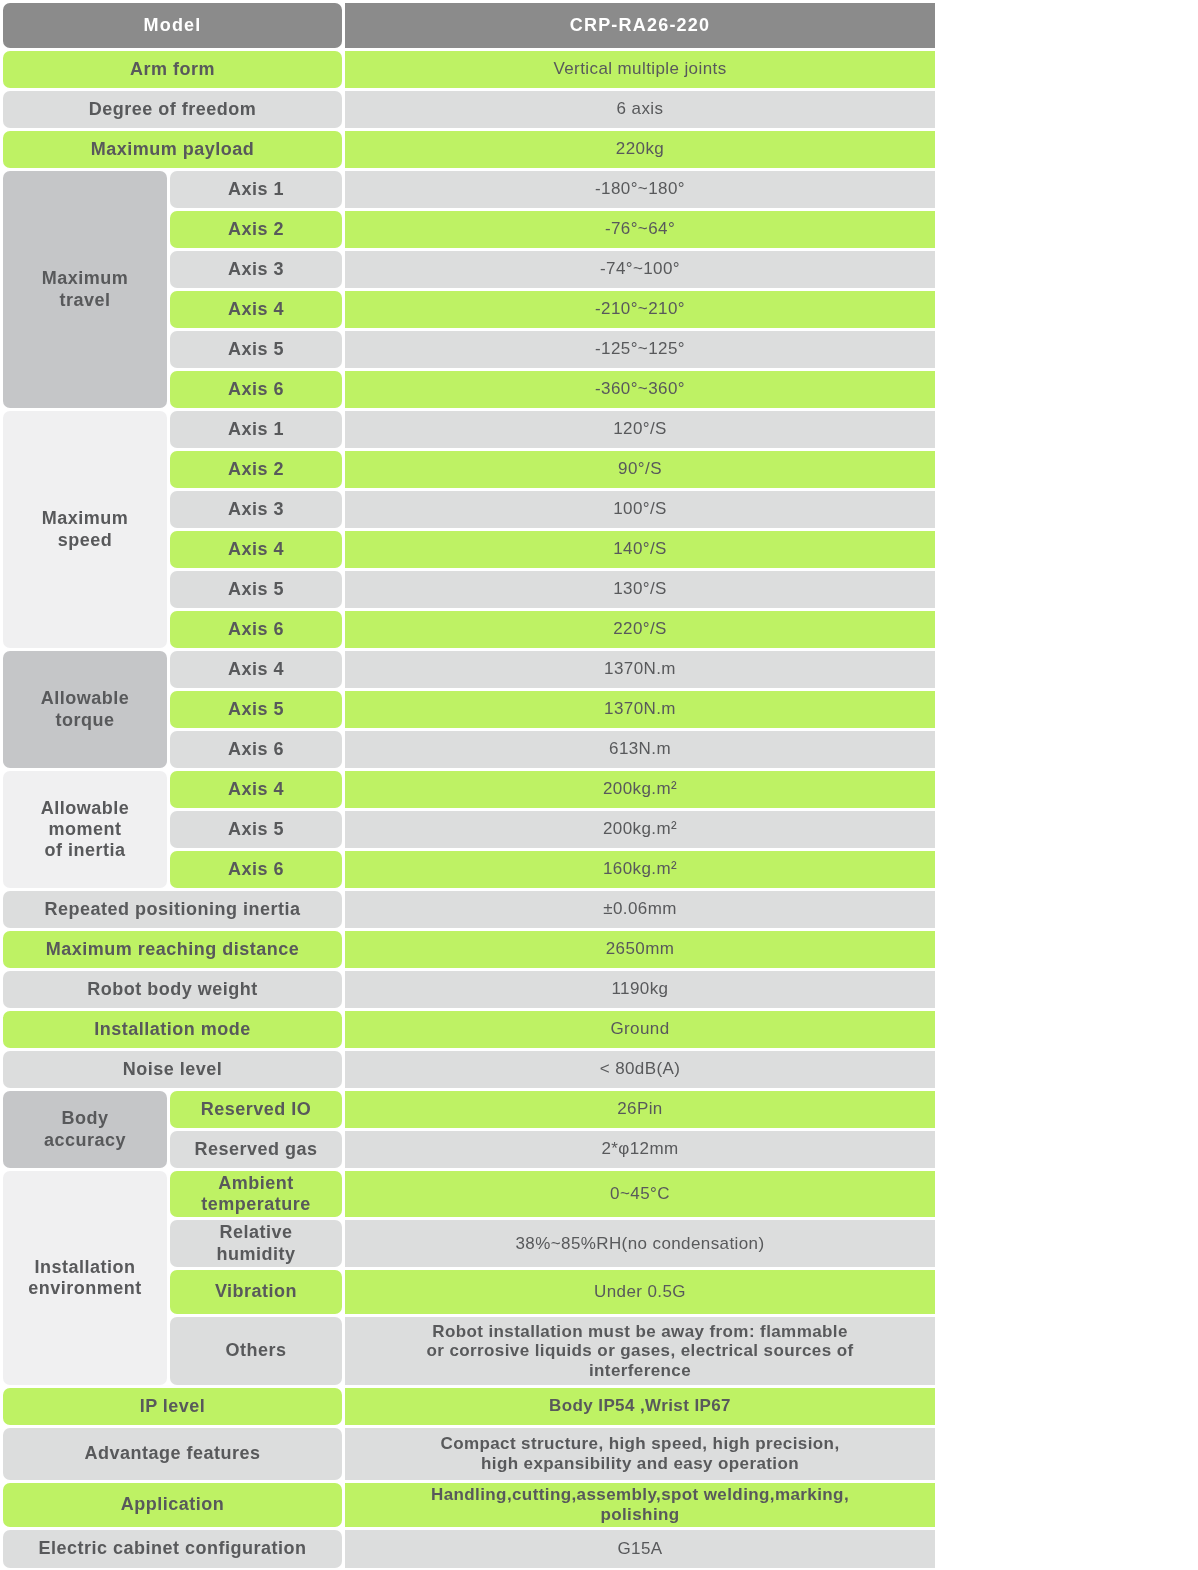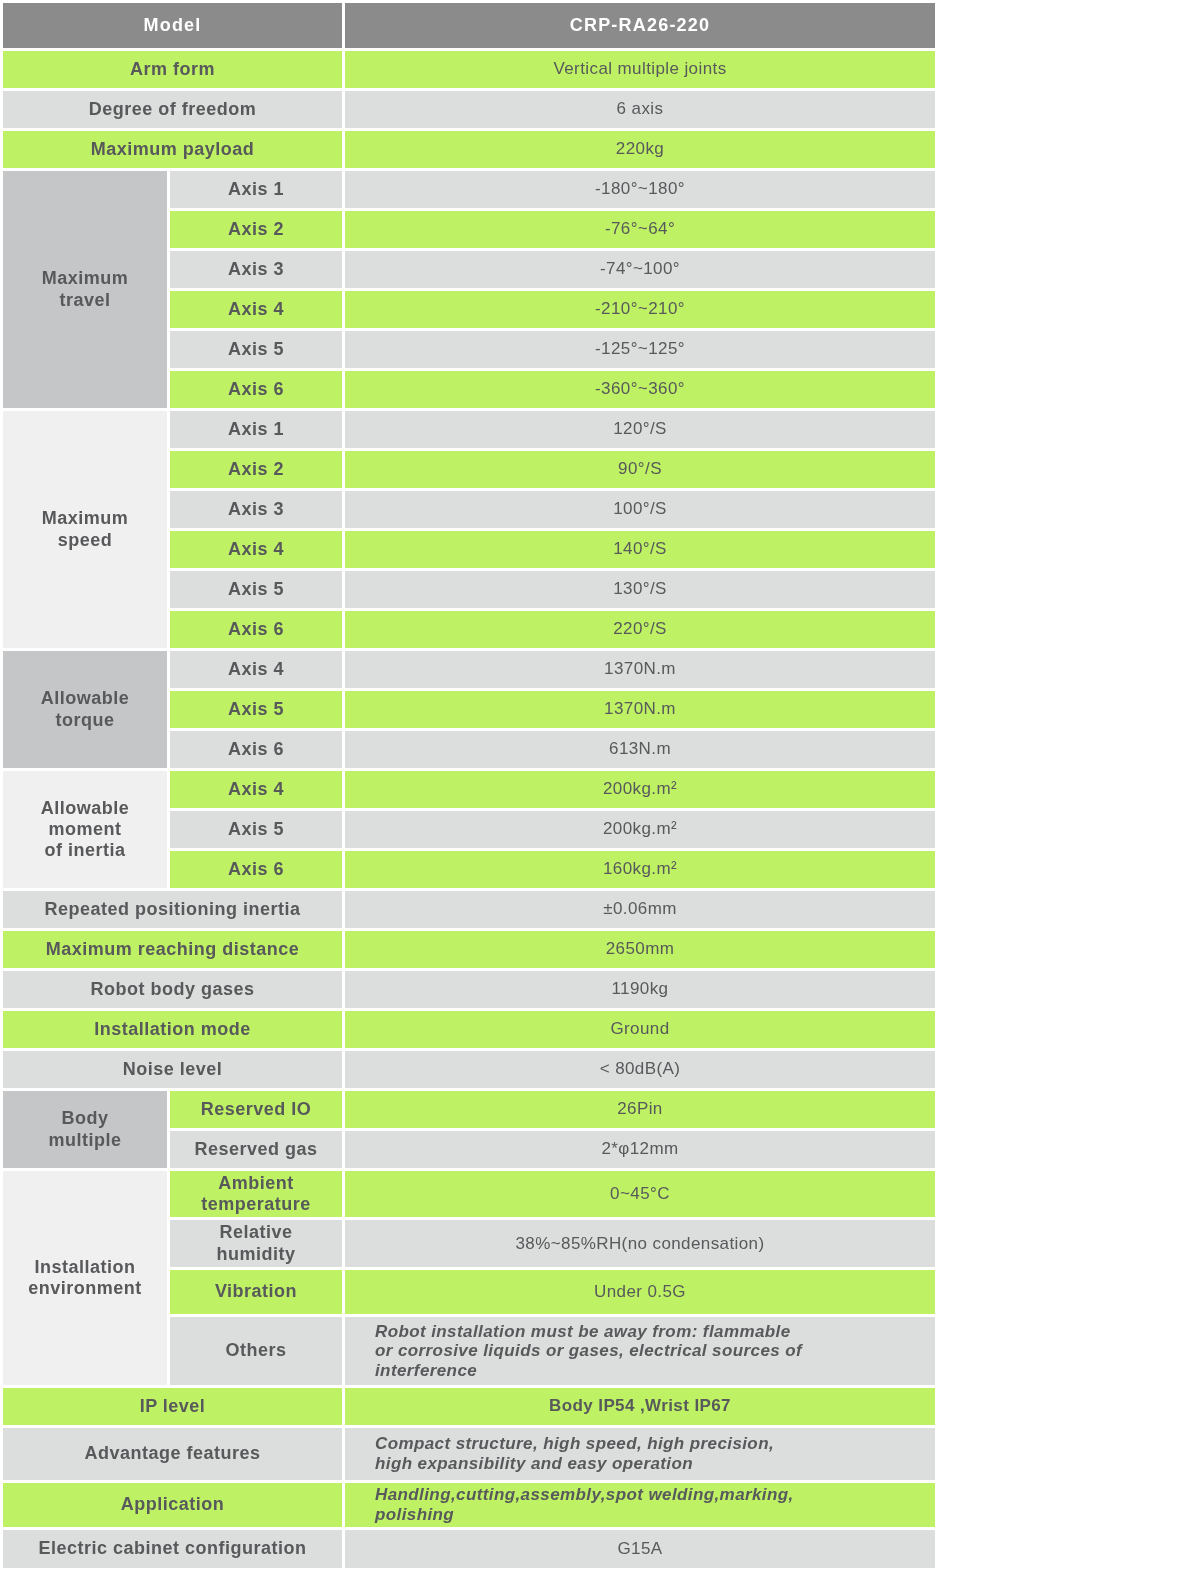--- a/index.html
+++ b/index.html
@@ -27,40 +27,40 @@
     font-size: 17px;
     color: #58595b;
     letter-spacing: 0.4px;
     line-height: 1.18;
   }
   td.lbl {
     font-weight: bold;
     font-size: 18px;
     white-space: pre-line;
     letter-spacing: 0.5px;
+    border-radius: 7px;
   }
   td.hd {
     background: #8b8b8b;
     color: #ffffff;
     font-weight: bold;
     font-size: 18px;
     height: 45px;
     letter-spacing: 1.2px;
   }
   td.g  { background: #dcdddd; }
   td.w  { background: #bef264; }
   td.gm { background: #c5c6c8; }
   td.gl { background: #f0f0f1; }
   td.valb { font-weight: bold; }
   td.left {
-    text-align: left;
+    text-align: center;
     padding: 0 30px;
     white-space: pre-line;
     line-height: 1.15;
-    font-style: italic;
   }
   tr.rh44 td { height: 44px; }
   tr.rh38 td { height: 38px; }
   tr.rh52 td { height: 52px; }
   tr.rh68 td { height: 68px; }
 </style>
 </head>
 <body>
 
 <div class="sheet">
@@ -179,35 +179,35 @@
 
     <tr>
       <td colspan="2" class="lbl g">Repeated positioning inertia</td>
       <td class="g">±0.06mm</td>
     </tr>
     <tr>
       <td colspan="2" class="lbl w">Maximum reaching distance</td>
       <td class="w">2650mm</td>
     </tr>
     <tr>
-      <td colspan="2" class="lbl g">Robot body gases</td>
+      <td colspan="2" class="lbl g">Robot body weight</td>
       <td class="g">1190kg</td>
     </tr>
     <tr>
       <td colspan="2" class="lbl w">Installation mode</td>
       <td class="w">Ground</td>
     </tr>
     <tr>
       <td colspan="2" class="lbl g">Noise level</td>
       <td class="g">&lt; 80dB(A)</td>
     </tr>
 
     <tr>
       <td rowspan="2" class="gm lbl">Body
-multiple</td>
+accuracy</td>
       <td class="lbl w">Reserved IO</td>
       <td class="w">26Pin</td>
     </tr>
     <tr>
       <td class="lbl g">Reserved gas</td>
       <td class="g">2*φ12mm</td>
     </tr>
 
     <tr class="rh44">
       <td rowspan="4" class="gl lbl">Installation

